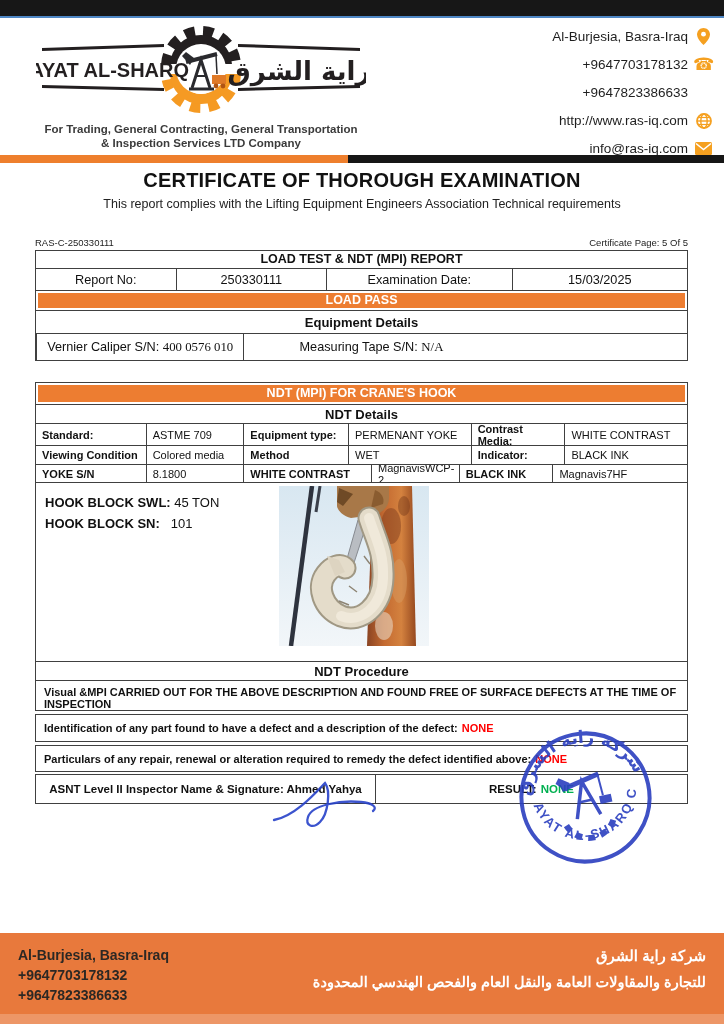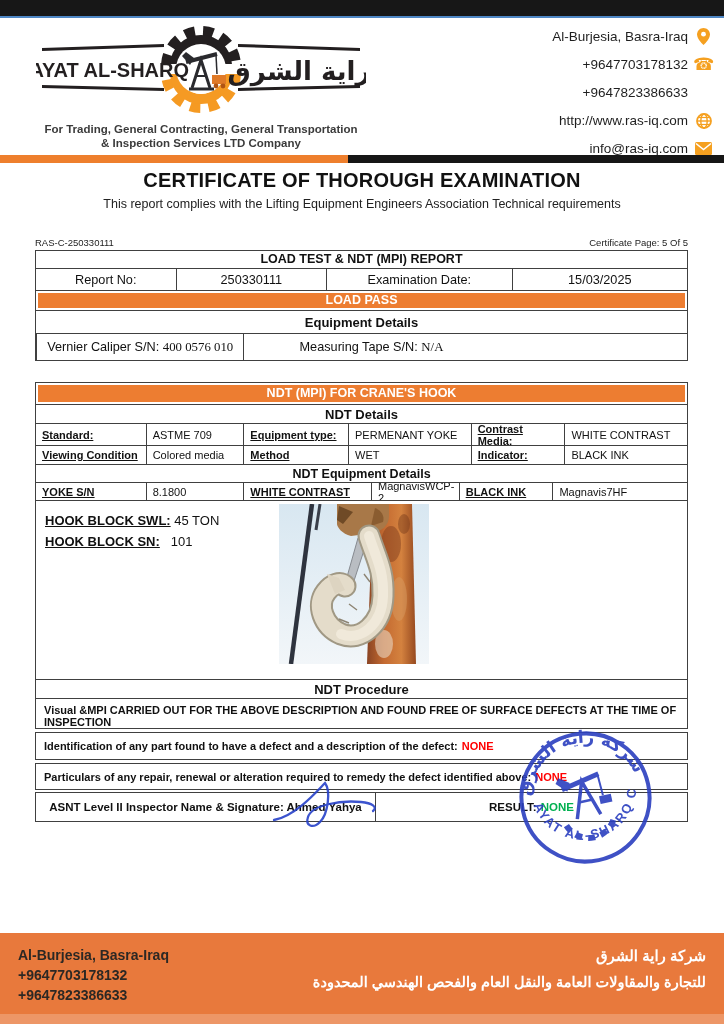--- a/index.html
+++ b/index.html
@@ -40,21 +40,21 @@
   .band.tall { height:17px; line-height:17px; }
   .grid { display:grid; }
   .grid-report { grid-template-columns:140fr 151fr 186fr 176fr; height:22px; }
   .grid-equip3 { grid-template-columns:208fr 256fr 189fr; height:27px; }
   .grid-6a { grid-template-columns:110fr 98fr 105fr 123fr 94fr 123fr; }
   .grid-6b { grid-template-columns:110fr 98fr 128fr 88fr 94fr 135fr; }
   .grid-sign { grid-template-columns:340fr 313fr; height:30px; }
   .c { border-left:1px solid #404040; display:flex; align-items:center; padding:0 6px; font-size:11px; overflow:hidden; }
   .c.nb { border-left:none; }
   .c.center { justify-content:center; }
-  .bold { font-weight:bold;text-decoration:underline; }
+  .bold { font-weight:bold; }
   .serif { font-family:"Liberation Serif", serif; font-size:12.8px; }
   .h22 { height:22px; } .h19 { height:19px; } .h18 { height:18px; }
   .sec-sub { text-align:center; font-weight:bold; font-size:13px; height:23px; line-height:23px; }
   .sec-sub2 { text-align:center; font-weight:bold; font-size:12.5px; height:18px; line-height:18px; }
   .cell13 { font-size:12.7px; }
 
   
   .hook-cell { position:relative; height:179px; }
   .hook-labels { position:absolute; left:9px; top:9px; font-size:13px; line-height:21px; }
   .hook-photo { position:absolute; left:243px; top:3px; width:150px; height:160px; }
@@ -235,21 +235,20 @@
         <div class="c">WHITE CONTRAST</div>
       </div>
       <div class="r grid grid-6a h19">
         <div class="c nb bold">Viewing Condition</div>
         <div class="c">Colored media</div>
         <div class="c bold">Method</div>
         <div class="c">WET</div>
         <div class="c bold">Indicator:</div>
         <div class="c">BLACK INK</div>
       </div>
-      <div class="r sec-sub2">NDT Equipment Details</div>
       <div class="r grid grid-6b h18">
         <div class="c nb bold">YOKE S/N</div>
         <div class="c">8.1800</div>
         <div class="c bold">WHITE CONTRAST</div>
         <div class="c">MagnavisWCP-2</div>
         <div class="c bold">BLACK INK</div>
         <div class="c">Magnavis7HF</div>
       </div>
 
       <div class="r hook-cell">

